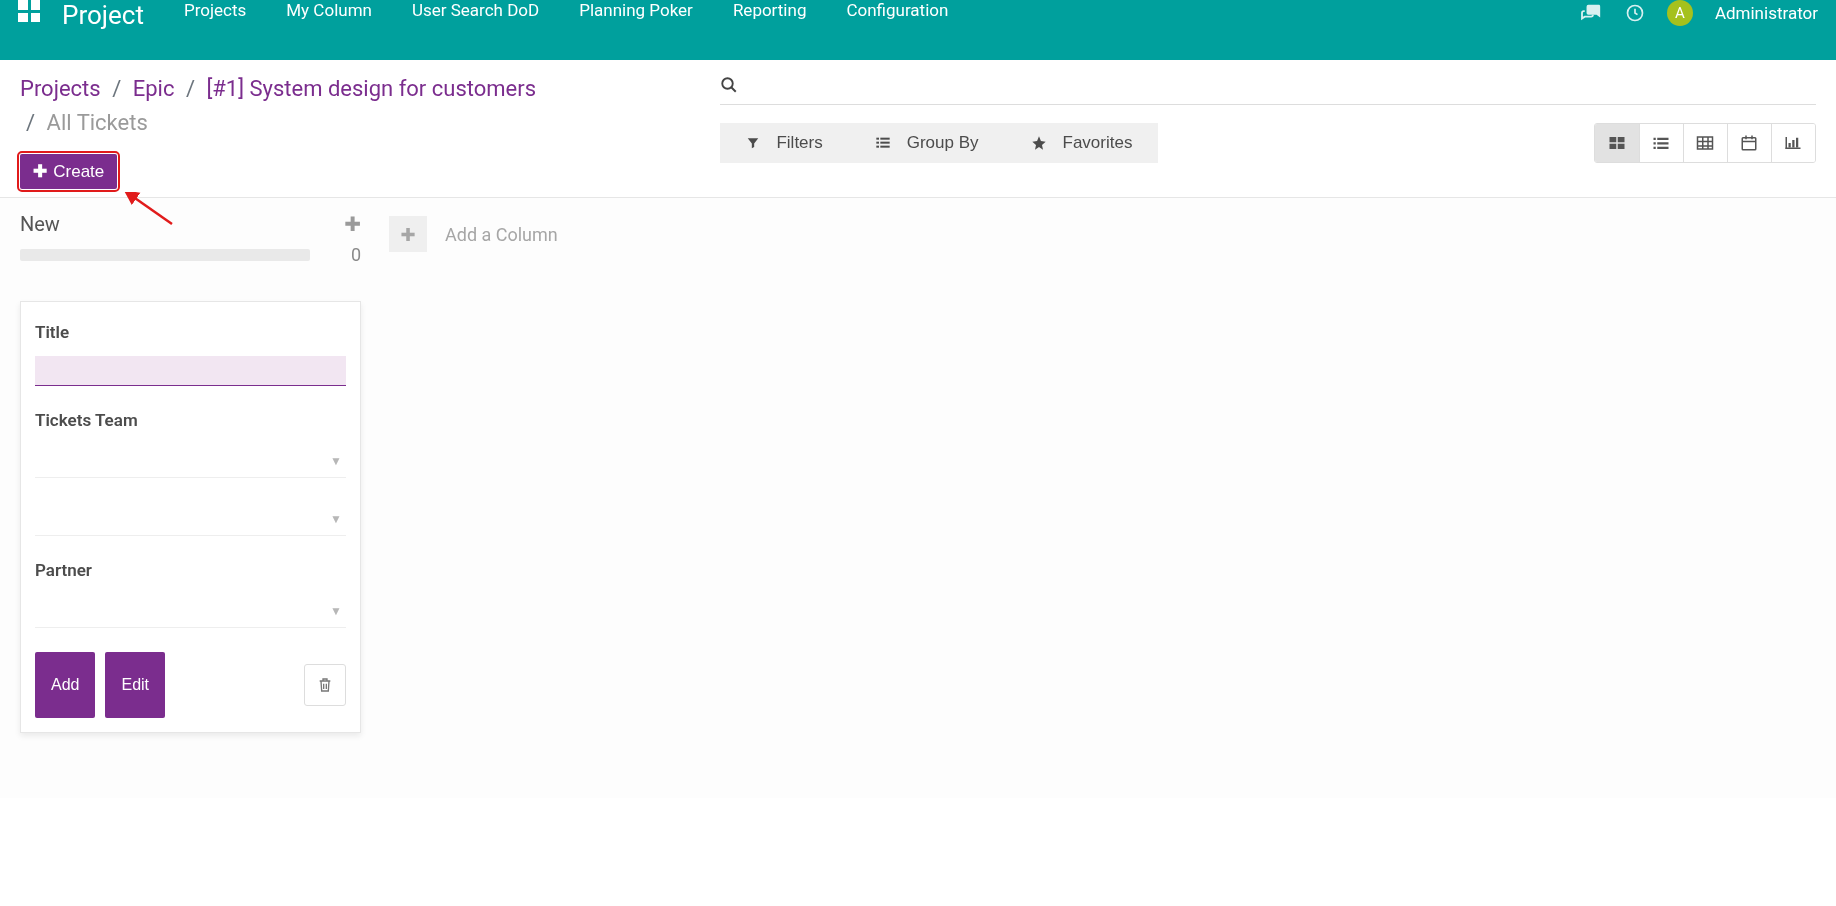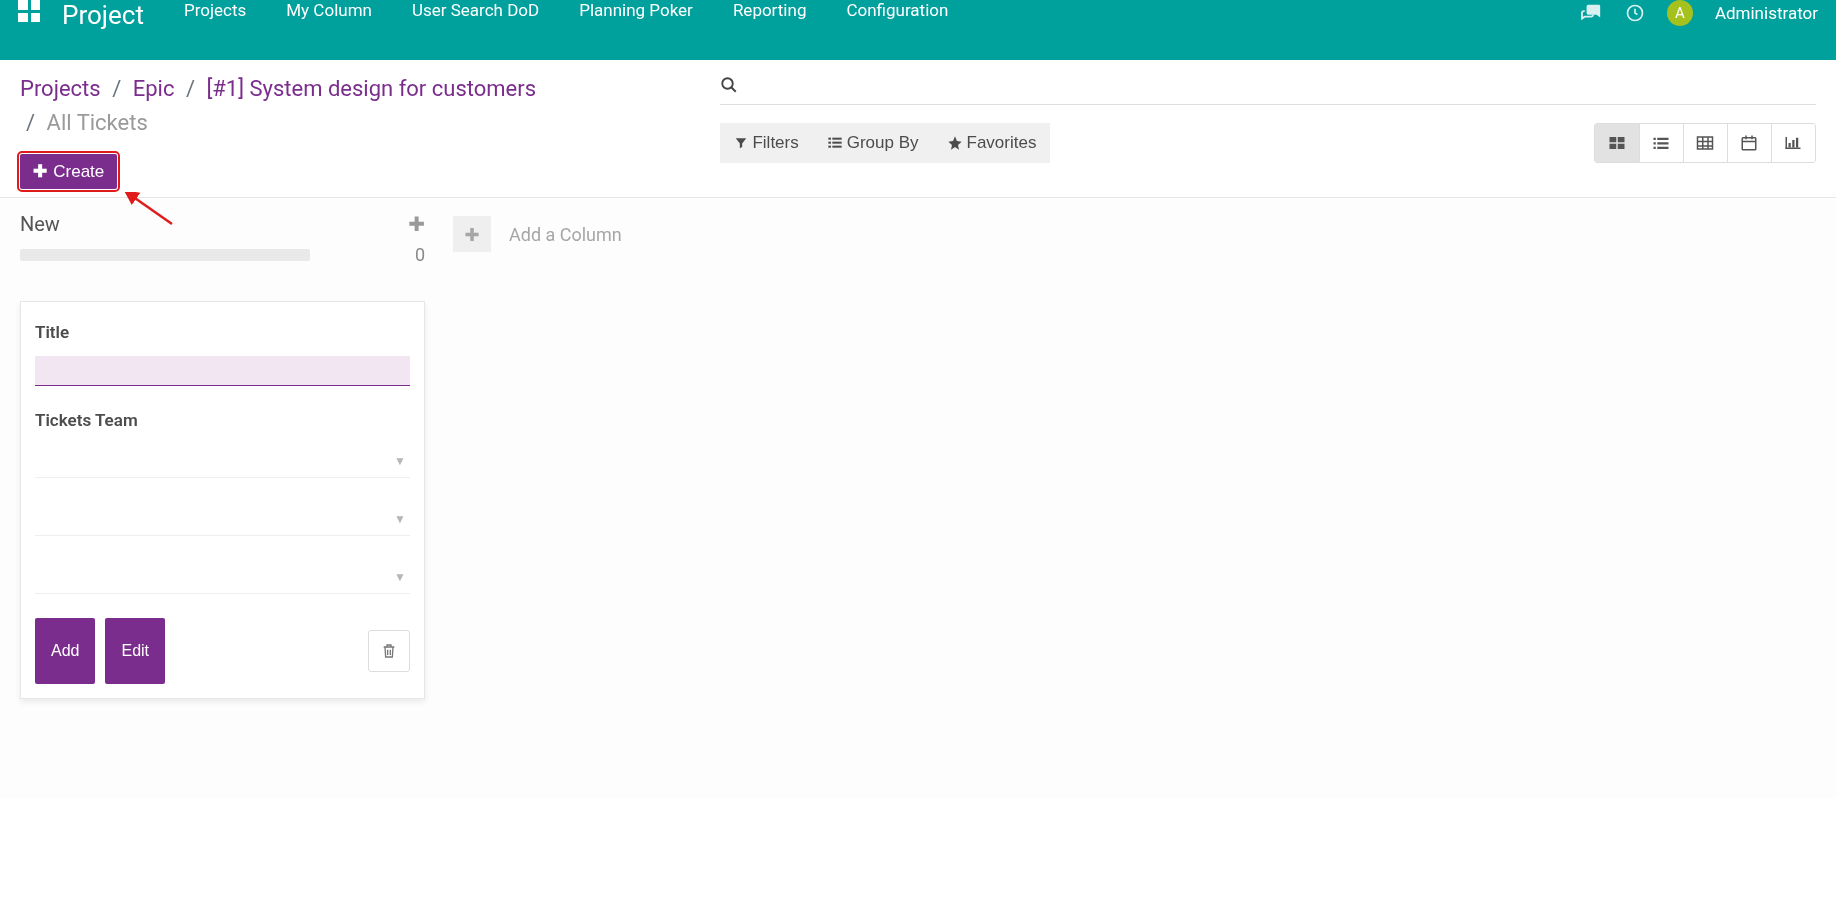--- a/index.html
+++ b/index.html
@@ -101,26 +101,26 @@
     padding-bottom: 4px;
   }
   .filter-btns {
     display: flex;
     gap: 0px;
     background: #f0f0f0;
   }
   .filter-btn {
     background: #f0f0f0;
     border: none;
-    padding: 10px 14px;
+    padding: 10px 26px;
     font-size: 17px;
     color: #4c4c4c;
     display: flex;
     align-items: center;
-    gap: 4px;
+    gap: 16px;
     cursor: pointer;
   }
   .view-switcher {
     margin-left: auto;
     display: flex;
     border: 1px solid #ddd;
     border-radius: 3px;
     overflow: hidden;
   }
   .view-btn {
@@ -141,21 +141,21 @@
   
   .board {
     display: flex;
     padding: 14px 20px;
     gap: 28px;
     background: #fdfdfd;
     align-items: flex-start;
     min-height: 600px;
   }
   .kanban-col {
-    width: 405px;
+    width: 341px;
   }
   .col-header {
     display: flex;
     align-items: center;
     justify-content: space-between;
     font-size: 20px;
     color: #555;
     margin-bottom: 8px;
   }
   .col-header .plus-col { color: #9a9a9a; font-size: 20px; cursor: pointer; }
@@ -423,20 +423,21 @@
         <div class="field-select">
           <span class="caret-down">▼</span>
         </div>
       </div>
       <div class="field">
         <div class="field-select">
           <span class="caret-down">▼</span>
         </div>
       </div>
       <div class="field">
+        <div class="field-label">Partner</div>
         <div class="field-select">
           <span class="caret-down">▼</span>
         </div>
       </div>
       <div class="card-actions">
         <button class="btn">Add</button>
         <button class="btn">Edit</button>
         <button class="trash-btn">
           <svg width="16" height="18" viewBox="0 0 24 26" fill="none" stroke="currentColor" stroke-width="2">
             <path d="M4 7h16M9 7V4h6v3M6 7l1 15h10l1-15"></path>

